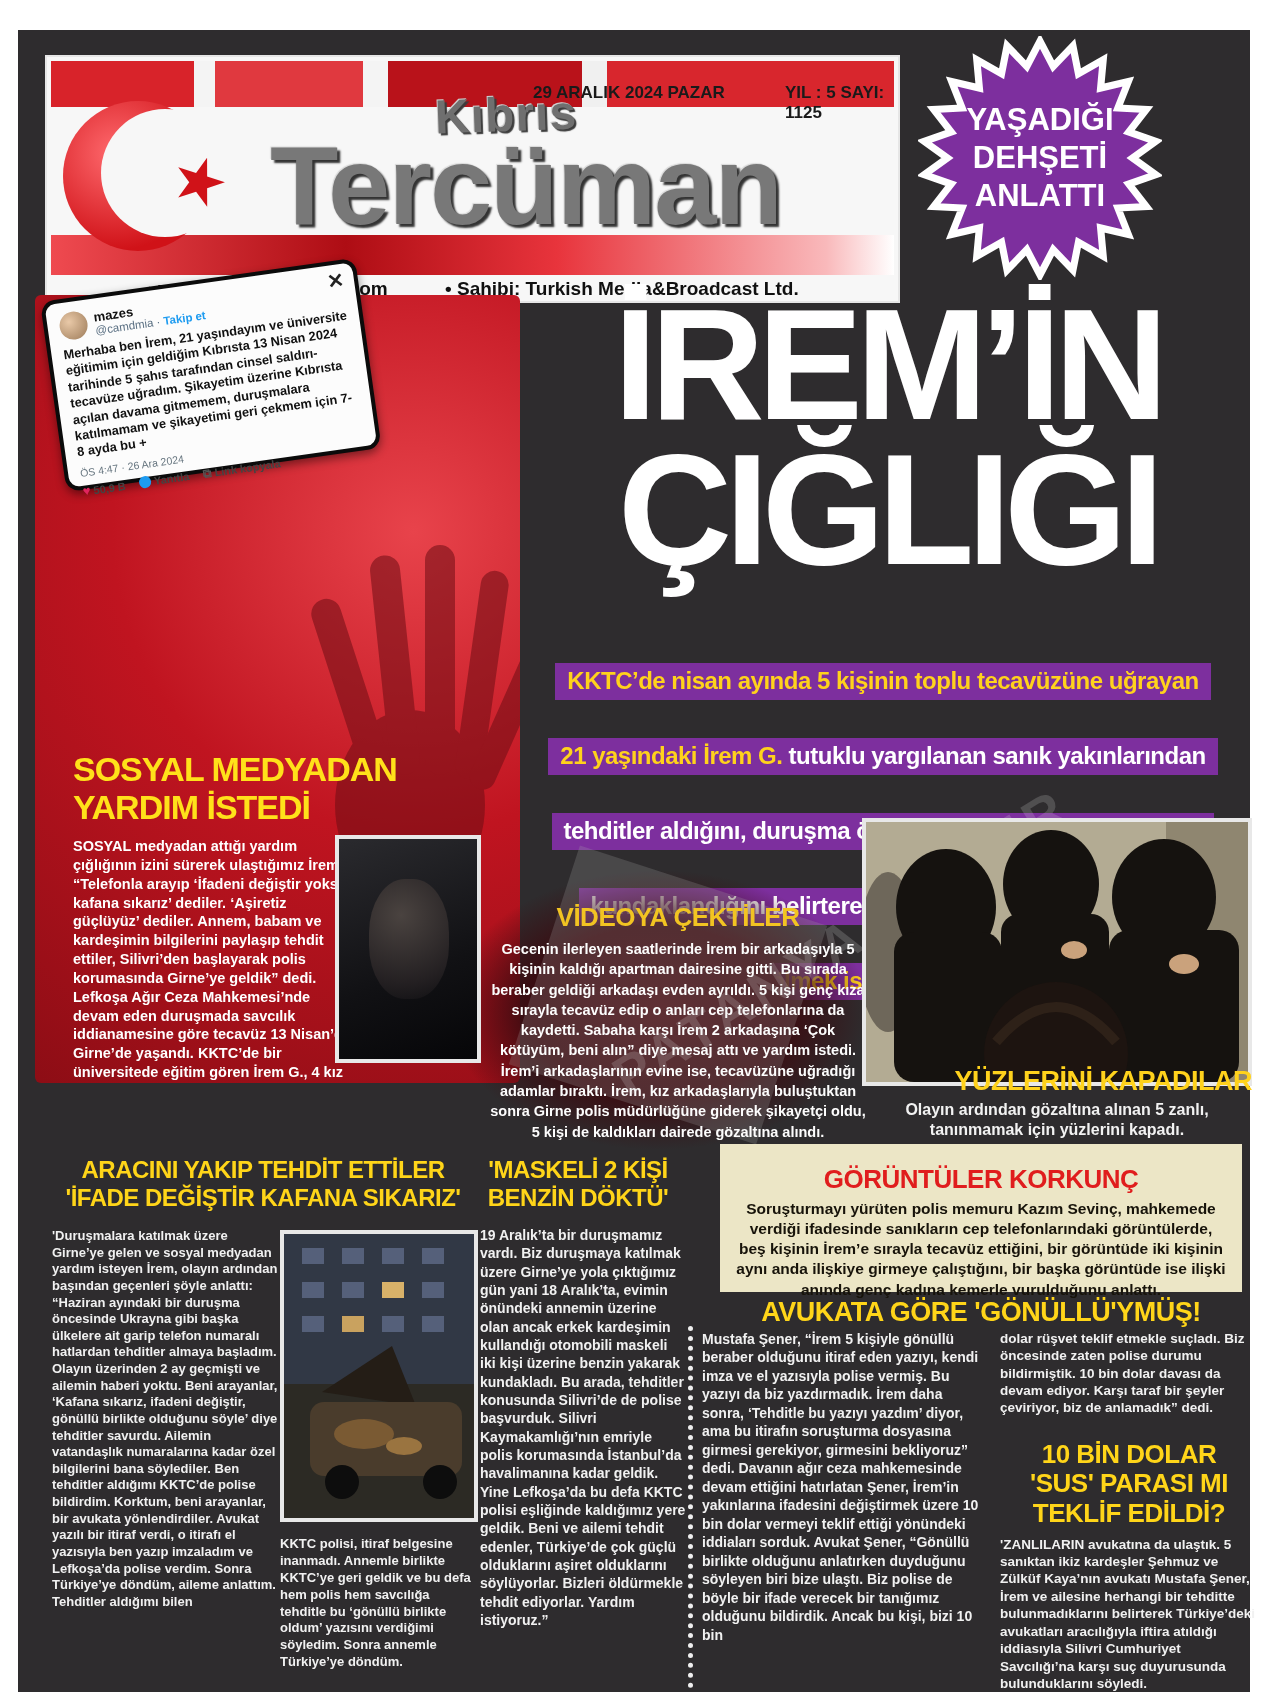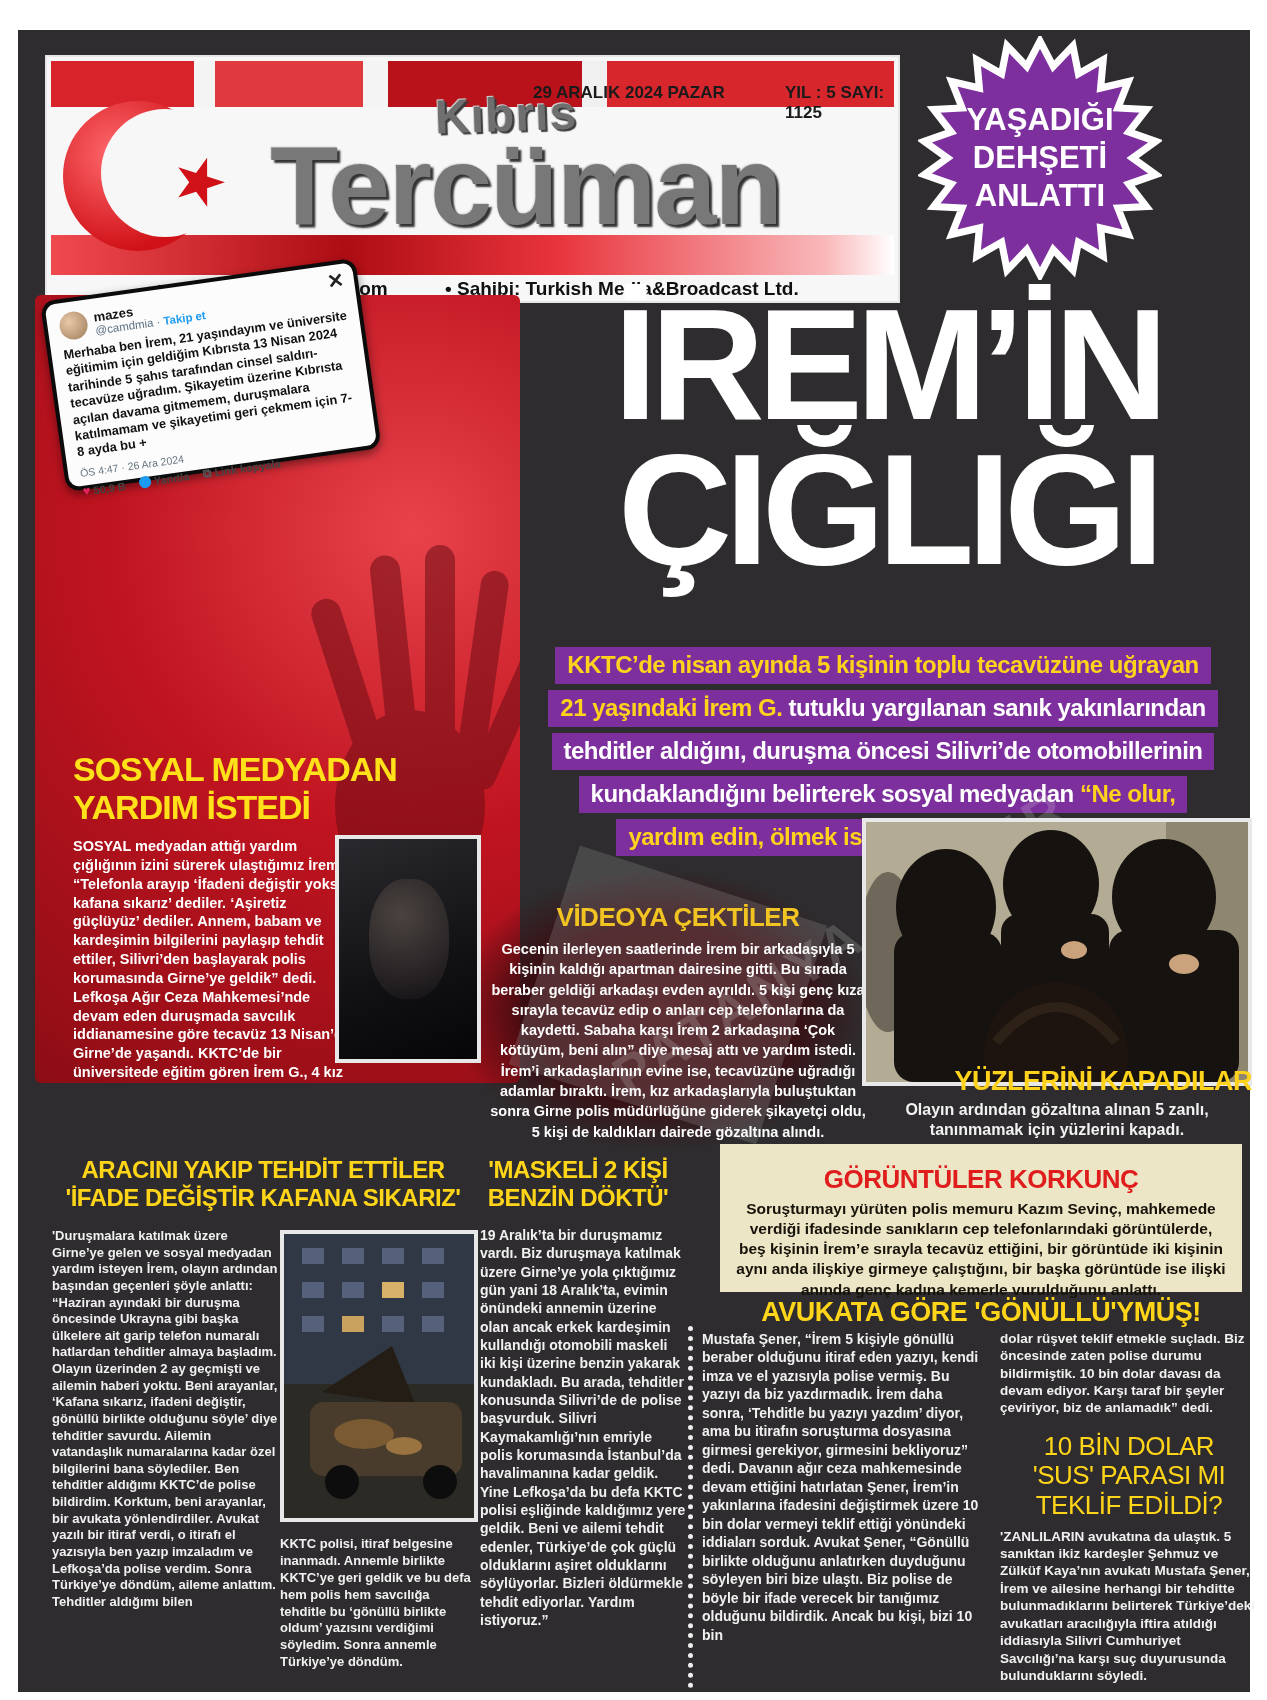--- a/index.html
+++ b/index.html
@@ -63,21 +63,21 @@
 
   
   .headline{position:absolute;left:512px;top:262px;width:715px;text-align:center;color:#ffffff;
     font-weight:bold;line-height:.92;letter-spacing:-7px;}
   .headline .hl1{font-size:158px;white-space:nowrap;}
   .headline .hl2{font-size:158px;white-space:nowrap;}
 
   
   .deck{position:absolute;left:495px;top:614px;width:740px;text-align:center;}
   .deck-line{display:inline-block;background:#7d2f9e;color:#ffffff;font-weight:bold;font-size:24px;
-    letter-spacing:-.5px;padding:4px 12px 5px;margin:3px 0;white-space:nowrap;}
+    letter-spacing:-.5px;padding:4px 12px 5px;margin:19px 0;white-space:nowrap;}
   .deck .y{color:#ffd21c;}
   .deck .w{color:#ffffff;}
 
   
   .video-circle{position:absolute;left:430px;top:840px;width:420px;height:280px;border-radius:50%;
     background:radial-gradient(closest-side,#4a0d13,#3b0b10 60%,rgba(59,11,16,0));}
   .gray-wm-shape{position:absolute;left:520px;top:850px;width:260px;height:230px;
     background:rgba(175,175,175,.22);transform:rotate(18deg);}
   .video-sec{position:absolute;left:470px;top:872px;width:380px;text-align:center;}
   .video-sec h3{margin:0 0 6px;font-size:26px;color:#f2c422;font-weight:bold;letter-spacing:-.5px;}
@@ -111,22 +111,22 @@
   .masked-body{left:462px;top:1196px;width:206px;font-size:14px;line-height:1.31;}
 
   .cream-box{position:absolute;left:702px;top:1114px;width:522px;height:148px;background:#ece6c6;
     box-sizing:border-box;padding:8px 16px 0;text-align:center;}
   .cream-box h3{margin:12px 0 4px;font-size:26px;color:#e01d1d;font-weight:bold;letter-spacing:-.5px;}
   .cream-box p{margin:0;font-size:15.5px;line-height:1.3;font-weight:bold;color:#17130a;}
 
   .lawyer-head{left:702px;top:1267px;width:522px;font-size:27px;}
   .lawyer-left{left:684px;top:1300px;width:284px;font-size:14px;line-height:1.32;}
   .lawyer-right{left:982px;top:1300px;width:258px;font-size:13.5px;line-height:1.28;}
-  .hush-head{position:relative;text-align:center;color:#ffd519;font-weight:normal;font-size:26px;line-height:1.12;
-    margin:16px 0 8px;letter-spacing:-.5px;}
+  .hush-head{position:relative;text-align:center;color:#ffd519;font-weight:bold;font-size:26px;line-height:1.12;
+    margin:24px 0 8px;letter-spacing:-.5px;}
   .hush-body{font-size:13.5px;line-height:1.29;font-weight:bold;color:#f1f1f1;}
 
   .dotted-sep{position:absolute;left:670px;top:1296px;height:362px;border-left:5px dotted #efefef;}
 </style>
 </head>
 <body>
 
 <div class="page">
   <div class="blackboard">
 

